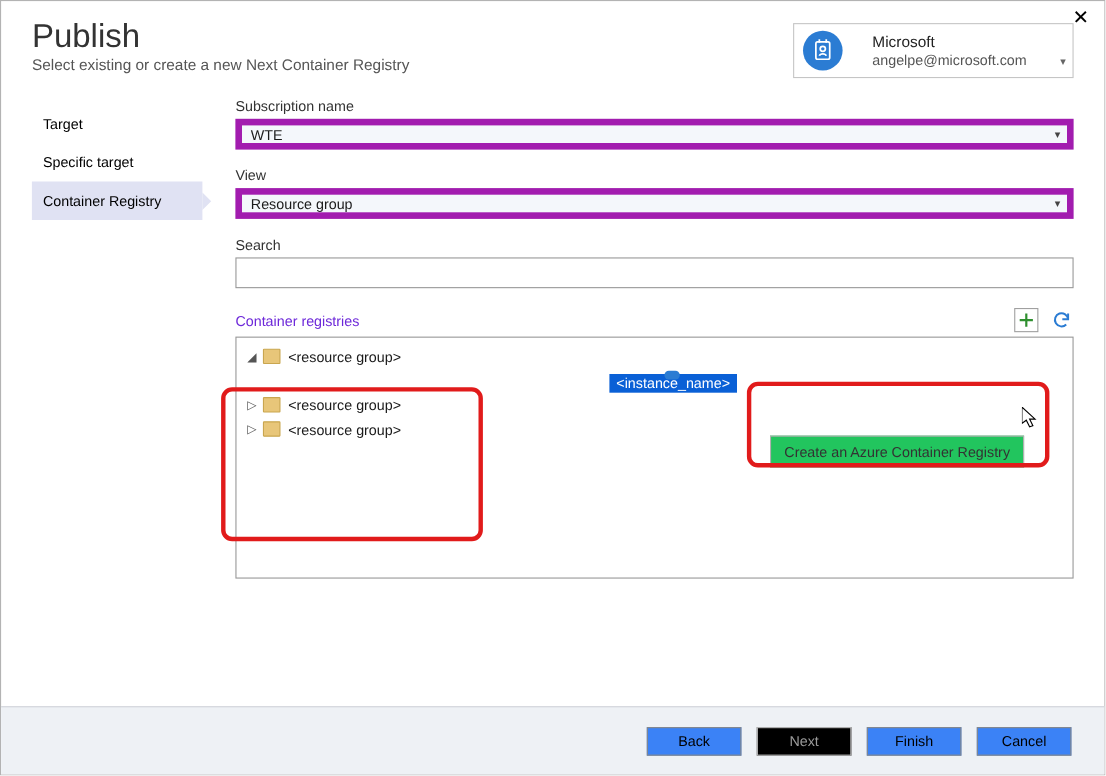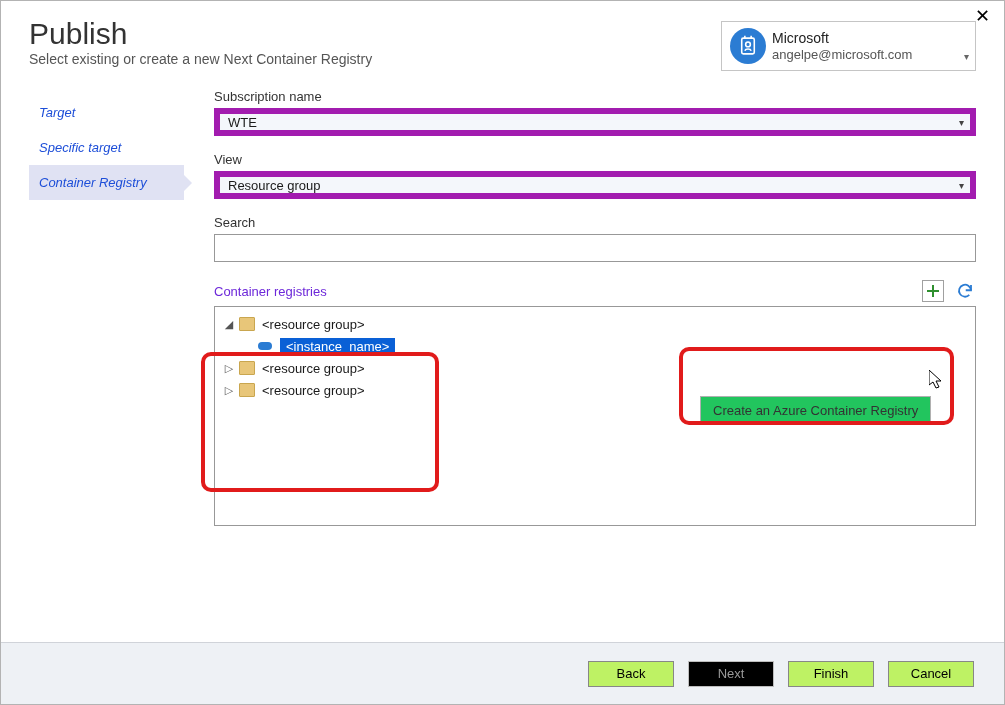--- a/index.html
+++ b/index.html
@@ -3,30 +3,30 @@
 <meta charset="utf-8">
 <style>
   * { box-sizing: border-box; }
   html, body { margin: 0; padding: 0; font-family: "Segoe UI", Arial, sans-serif; font-size: 13px; color: #1a1a1a; background: #fff; }
   .window { width: 1005px; height: 705px; border: 1px solid #b3b3b3; position: relative; background: #fff; }
   .close-x { position: absolute; top: 6px; right: 14px; font-size: 18px; line-height: 18px; cursor: pointer; color: #000; }
   .header-row { display: flex; align-items: flex-start; padding: 16px 28px 4px 28px; }
   .titles { flex: 1; }
   .page-title { font-size: 30px; font-weight: 300; color: #333; margin: 0 0 0 0; }
   .page-subtitle { font-size: 14px; color: #555; }
-  .account-box { display: flex; align-items: center; border: 1px solid #c5c5c5; padding: 6px 10px 6px 8px; gap: 6px; margin-top: 4px; min-width: 255px; position: relative; }
+  .account-box { display: flex; align-items: center; border: 1px solid #c5c5c5; padding: 6px 10px 6px 8px; gap: 27px; margin-top: 4px; min-width: 255px; position: relative; }
   .account-badge { width: 36px; height: 36px; border-radius: 50%; background: #2b7cd3; display:flex; align-items:center; justify-content:center; }
   .account-badge svg { width: 20px; height: 22px; }
   .account-text { display:flex; flex-direction:column; line-height:1.2; }
   .account-name { font-size: 14px; color: #222; }
   .account-email { font-size: 13px; color: #555; }
   .account-caret { position:absolute; right:6px; bottom:8px; font-size:10px; color:#666; }
   .body { display:flex; padding: 10px 28px 0 28px; gap: 30px; }
   .side { width: 155px; padding-top: 10px; }
-  .side-item { padding: 10px 10px; color:#1d4ed8; cursor:pointer; position:relative;font-style:italic; }
+  .side-item { padding: 10px 10px; color:#000000; cursor:pointer; position:relative; }
   .side-item.active { background:#e0e2f3; }
   .side-item.active::after { content:""; position:absolute; right:-8px; top:50%; transform:translateY(-50%); width:0;height:0; border-top:8px solid transparent; border-bottom:8px solid transparent; border-left:8px solid #e0e2f3; }
   .main { flex:1; }
   .field-label { font-size: 13px; color:#333; margin: 4px 0 4px 0; }
   .combo { width:100%; height:28px; border:6px solid #a21caf; background:#f4f7fb; display:flex; align-items:center; padding:0 8px; font-size:13px; position:relative; }
   .combo .caret { position:absolute; right:6px; top:50%; transform:translateY(-50%); font-size:10px; color:#444; }
   .textinput { width:100%; height:28px; border:1px solid #989898; background:#fff; padding:0 8px; font-size:13px; }
   .section-gap { height:12px; }
   .registries-header { display:flex; align-items:center; margin-top:18px; padding-bottom:4px; }
   .registries-label { font-size:13px; color:#6d28d9; flex:1; }
@@ -36,21 +36,21 @@
   .tree-row { display:flex; align-items:center; height:22px; gap:4px; font-size:13px; }
   .expander { width:12px; text-align:center; color:#555; cursor:pointer; font-size:11px; }
   .folder-ico { width:16px; height:14px; background:#e8c679; border:1px solid #c9a64f; border-radius:1px; margin-right:3px; }
   .cloud-ico { width:16px; height:12px; position:relative; margin-right:3px; }
   .cloud-ico::before{content:"";position:absolute;left:1px;top:2px;width:14px;height:8px;background:#2b7cd3;border-radius:6px;}
   .instance-selected { background:#0a60d6; color:#fff; padding:1px 6px; }
   .tooltip-box { position:absolute; border:1px solid #b0b0b0; background:#22c55e; padding:6px 12px; font-size:13px; color:#333; }
   .cursor-img { position:absolute; pointer-events:none; }
   .highlight { position:absolute; border:4px solid #e11b1b; border-radius:10px; pointer-events:none; }
   .footer { position:absolute; bottom:0; left:0; right:0; height:62px; background:#eef1f5; border-top:1px solid #d0d3d9; display:flex; align-items:center; justify-content:flex-end; gap:14px; padding:0 30px; }
-  .btn { width:86px; height:26px; border:1px solid #878787; background:#bef264; font-size:13px; cursor:pointer; padding:0; }
+  .btn { width:86px; height:26px; border:1px solid #878787; background:#3b82f6; font-size:13px; cursor:pointer; padding:0; }
   .btn.disabled { color:#9a9a9a; border-color:#bdbdbd; background:#000000; cursor:default; }
 </style>
 </head>
 <body>
 
 <div class="window">
   <div class="close-x">✕</div>
 
   <div class="header-row">
     <div class="titles">
@@ -112,21 +112,21 @@
             </svg>
         </button>
       </div>
 
       <div class="tree-box">
         <div class="tree-row">
           <span class="expander">◢</span>
           <span class="folder-ico"></span>
           <span>&lt;resource group&gt;</span>
         </div>
-        <div class="tree-row" style="padding-left:34px;">
+        <div class="tree-row" style="padding-left:34px;flex-direction:column;">
           <span class="cloud-ico"></span>
           <span class="instance-selected">&lt;instance_name&gt;</span>
         </div>
         <div class="tree-row">
           <span class="expander">▷</span>
           <span class="folder-ico"></span>
           <span>&lt;resource group&gt;</span>
         </div>
         <div class="tree-row">
           <span class="expander">▷</span>

